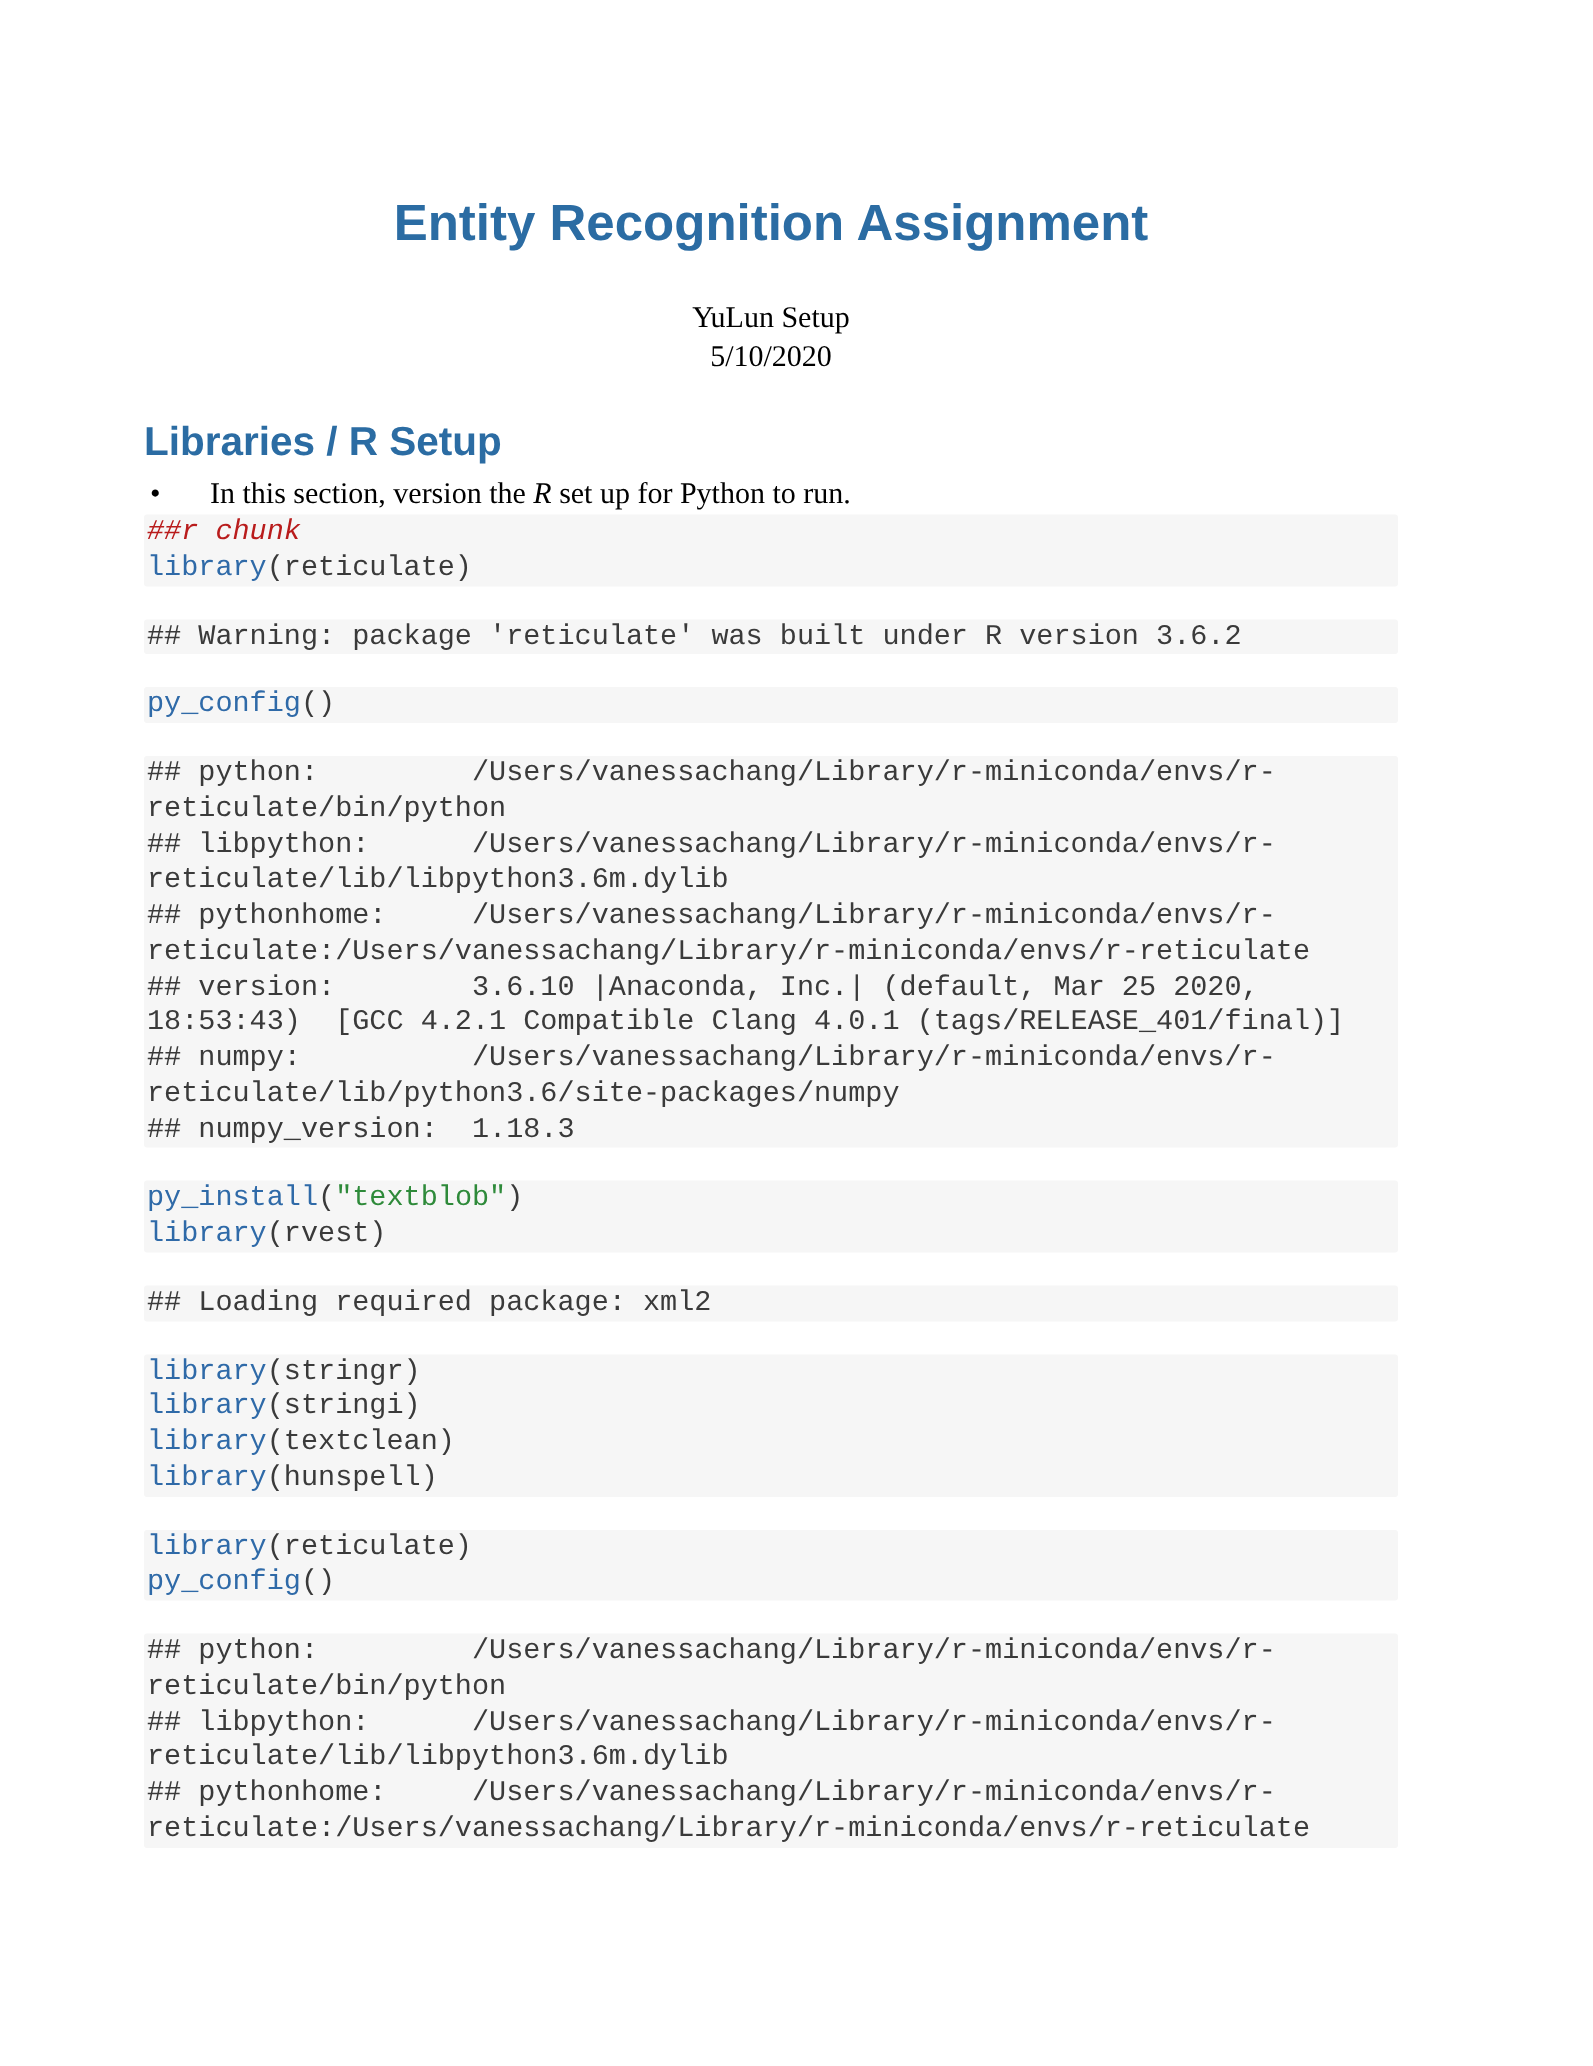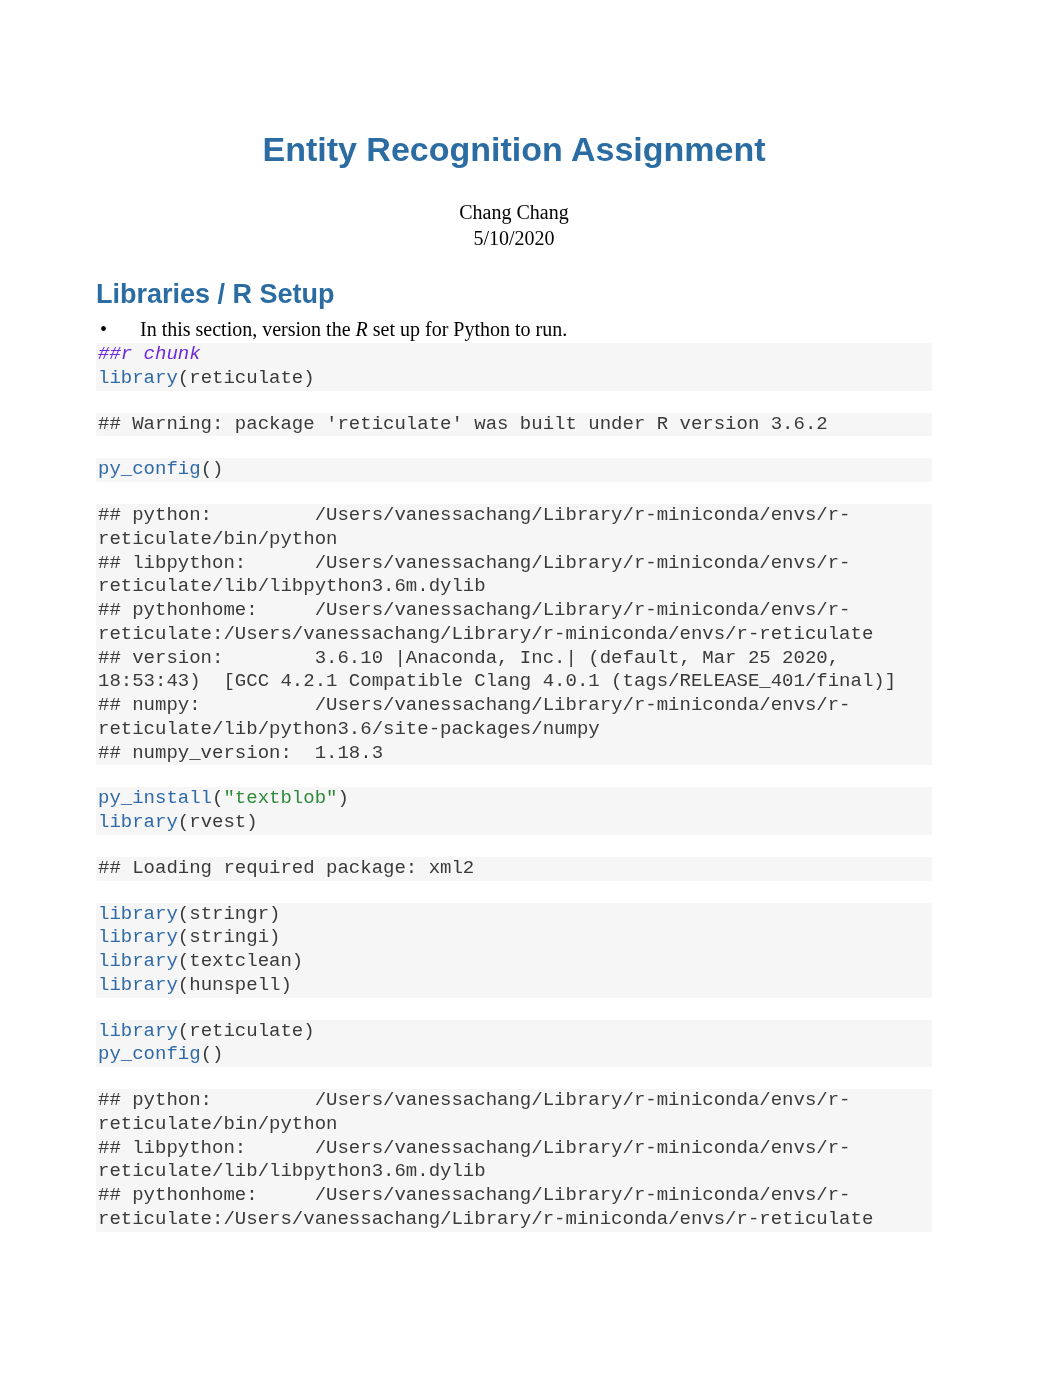--- a/index.html
+++ b/index.html
@@ -56,35 +56,35 @@
     background: #f6f6f6;
     font-family: Menlo, Consolas, 'Courier New', monospace;
     font-size: 19px;
     line-height: 1.25;
     padding: 0px 2px;
     margin: 0;
     white-space: pre-wrap;
     color: #3a3a3a;
     border-radius: 2px;
   }
-  .c-comment { color: #6d28d9; font-style: italic; }
+  .c-comment { color: #b91c1c; font-style: italic; }
   .c-func    { color: #2f6aa8; }
   .c-paren   { color: #3a3a3a; }
   .c-string  { color: #2e8a3a; }
   .gap {
     height: 22px;
   }
 </style>
 </head>
 <body>
 
 <div class="page">
 
   <div class="title">Entity Recognition Assignment</div>
-  <div class="author">Chang Chang</div>
+  <div class="author">YuLun Setup</div>
   <div class="date">5/10/2020</div>
 
   <div class="section-heading">Libraries / R Setup</div>
 
   <div class="bullet-row">
     <span class="bullet-dot">•</span>
     <span class="bullet-text">
       <span>In this section, version the </span><span class="italic">R</span><span> set up for Python to run.</span>
     </span>
   </div>

